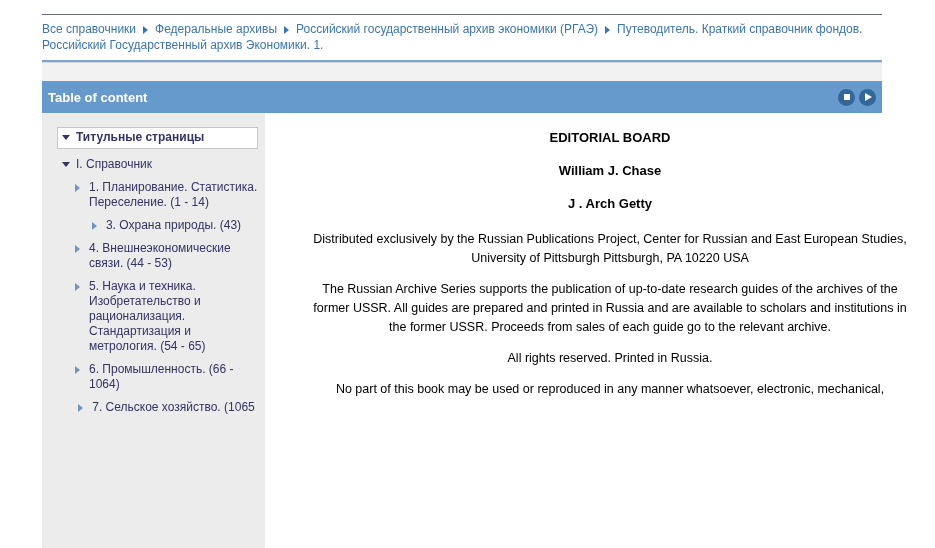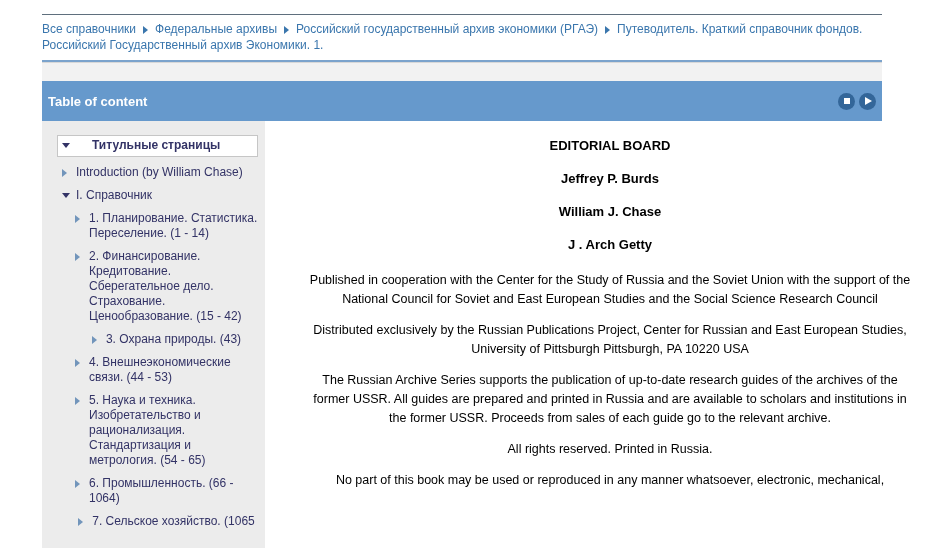--- a/index.html
+++ b/index.html
@@ -25,21 +25,21 @@
     border-left: 5px solid #3a76ad;
     border-top: 4px solid transparent;
     border-bottom: 4px solid transparent;
     margin: 0 7px; vertical-align: -1px;
   }
 
   .blue-rule { height: 2px; background: #7ba3cc; }
   .gray-band { height: 19px; background: #f2f2f2; border-top: 1px solid #d8d8d8; }
 
   .toolbar {
-    height: 40px; background: #6699cc;
+    height: 32px; background: #6699cc;
     display: flex; align-items: center; justify-content: space-between;
     padding: 0 6px;
   }
   .toolbar-title { color: #ffffff; font-weight: bold; font-size: 13px; }
   .toolbar-buttons { display: flex; align-items: center; }
   .btn-circle {
     width: 17px; height: 17px; border-radius: 50%;
     background: #336699; margin-left: 4px;
     display: flex; align-items: center; justify-content: center;
     cursor: pointer; border: none; padding: 0;
@@ -68,21 +68,20 @@
     margin-bottom: 8px;
     cursor: pointer;
   }
   .tree-item.level1 { margin-left: 13px; justify-content: center; }
   .tree-item.selected {
     background: #ffffff;
     border: 1px solid #c6c6c6;
     font-weight: bold;
     padding: 2px 9px 3px 4px;
     margin-left: -5px;
-    gap: 16px;
   }
   .marker { flex: none; width: 8px; margin-right: 6px; margin-top: 4px; }
   .marker.collapsed {
     width: 0; height: 0;
     border-left: 5px solid #7295bb;
     border-top: 4px solid transparent;
     border-bottom: 4px solid transparent;
     margin-right: 9px;
   }
   .marker.expanded {
@@ -137,34 +136,26 @@
     </span>
   </div>
 
   <div class="content-row">
     <div class="sidebar" id="sidebar-tree">
         <div class="tree-item selected">
           <span class="marker expanded"></span>
           <span>Титульные страницы</span>
         </div>
         <div class="tree-item">
-          <span class="marker collapsed"></span>
-          <span>Introduction (by William Chase)</span>
-        </div>
-        <div class="tree-item">
           <span class="marker expanded"></span>
           <span>I. Справочник</span>
         </div>
         <div class="tree-item level1">
           <span class="marker collapsed"></span>
           <span>1. Планирование. Статистика. Переселение. (1 - 14)</span>
-        </div>
-        <div class="tree-item level1">
-          <span class="marker collapsed"></span>
-          <span>2. Финансирование. Кредитование. Сберегательное дело. Страхование. Ценообразование. (15 - 42)</span>
         </div>
         <div class="tree-item level1">
           <span class="marker collapsed"></span>
           <span>3. Охрана природы. (43)</span>
         </div>
         <div class="tree-item level1">
           <span class="marker collapsed"></span>
           <span>4. Внешнеэкономические связи. (44 - 53)</span>
         </div>
         <div class="tree-item level1">
@@ -175,23 +166,21 @@
           <span class="marker collapsed"></span>
           <span>6. Промышленность. (66 - 1064)</span>
         </div>
         <div class="tree-item level1">
           <span class="marker collapsed"></span>
           <span>7. Сельское хозяйство. (1065</span>
         </div>
       </div>
     <div class="main" id="main-content">
         <p class="heading">EDITORIAL BOARD</p>
-        <p class="heading">Jeffrey P. Burds</p>
         <p class="heading">William J. Chase</p>
         <p class="heading">J . Arch Getty</p>
-        <p class="para">Published in cooperation with the Center for the Study of Russia and the Soviet Union with the support of the National Council for Soviet and East European Studies and the Social Science Research Council</p>
         <p class="para">Distributed exclusively by the Russian Publications Project, Center for Russian and East European Studies, University of Pittsburgh Pittsburgh, PA 10220 USA</p>
         <p class="para">The Russian Archive Series supports the publication of up-to-date research guides of the archives of the former USSR. All guides are prepared and printed in Russia and are available to scholars and institutions in the former USSR. Proceeds from sales of each guide go to the relevant archive.</p>
         <p class="para">All rights reserved. Printed in Russia.</p>
         <p class="para">No part of this book may be used or reproduced in any manner whatsoever, electronic, mechanical,</p>
       </div>
   </div>
 </div>
 
 </body></html>

